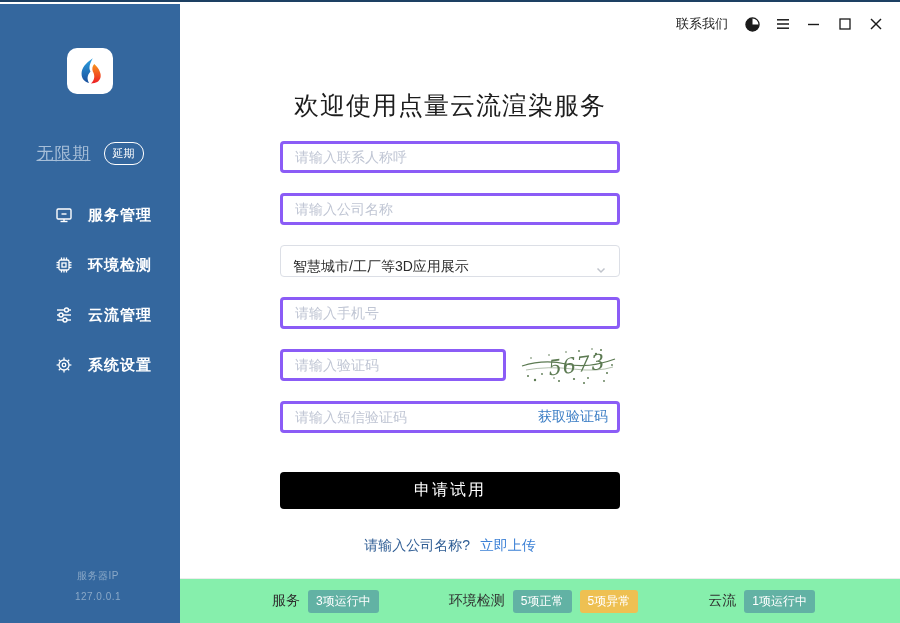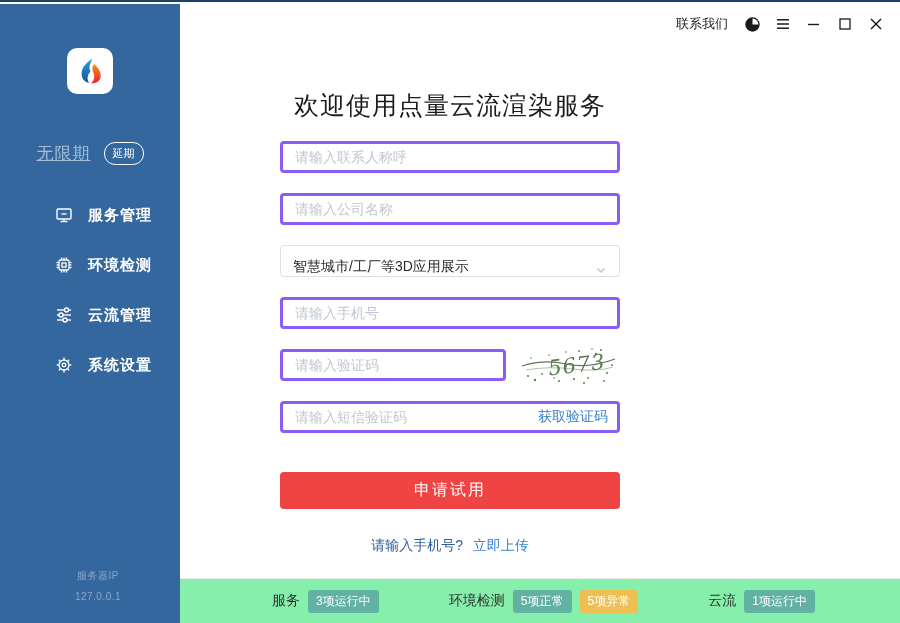--- a/index.html
+++ b/index.html
@@ -29,21 +29,21 @@
   .field { width:100%; height:32px; border:3px solid #8b5cf6; border-radius:4px; padding:0 12px; font-size:14px; color:#333; outline:none; margin-bottom:20px; background:#fff; font-family:"Liberation Sans","DejaVu Sans",sans-serif; }
   .field::placeholder { color:#c0c6d4; opacity:1; }
   .select-box { width:100%; height:32px; border:1px solid #dcdfe6; border-radius:4px; padding:0 12px; margin-bottom:20px; display:flex; align-items:flex-end; justify-content:space-between; cursor:pointer; }
   .select-value { font-size:14px; color:#2b2b2b; }
   .captcha-row { display:flex; justify-content:space-between; align-items:center; height:32px; margin-bottom:20px; }
   .captcha-row .field { width:226px; margin-bottom:0; }
   .captcha-img { width:102px; height:44px; margin:-6px 0; cursor:pointer; }
   .sms-row { position:relative; height:32px; }
   .sms-row .field { margin-bottom:0; }
   .sms-get { position:absolute; right:12px; top:0; height:32px; display:flex; align-items:center; font-size:14px; color:#3c7ec5; cursor:pointer; }
-  .submit-btn { width:100%; height:37px; margin-top:39px; background:#ef4444; color:#fff; font-size:16px; letter-spacing:2px; border:none; border-radius:4px; cursor:pointer; font-family:"Liberation Sans","DejaVu Sans",sans-serif; }
+  .submit-btn { width:100%; height:37px; margin-top:39px; background:#000000; color:#fff; font-size:16px; letter-spacing:2px; border:none; border-radius:4px; cursor:pointer; font-family:"Liberation Sans","DejaVu Sans",sans-serif; }
   .upload-row { margin-top:28px; text-align:center; font-size:14px; }
   .upload-hint { color:#2f5d94; }
   .upload-link { color:#3e82d6; cursor:pointer; margin-left:6px; }
 
   
   .statusbar { position:absolute; left:0; right:0; bottom:0; height:45px; border-top:1px solid #ececec; background:#86efac; display:flex; align-items:center; justify-content:space-between; padding:0 85px 0 92px; }
   .status-group { display:flex; align-items:center; gap:8px; }
   .status-label { font-size:14px; color:#2f2f2f; }
   .badge { font-size:12px; color:#fff; padding:3px 8px; border-radius:3px; white-space:nowrap; }
   .badge-teal { background:#62b2a4; }
@@ -223,21 +223,21 @@
       </div>
 
       <div class="sms-row">
         <input class="field" type="text" placeholder="请输入短信验证码" style="">
         <span class="sms-get">获取验证码</span>
       </div>
 
       <button class="submit-btn">申请试用</button>
 
       <div class="upload-row">
-        <span class="upload-hint">请输入手机号?</span>
+        <span class="upload-hint">请输入公司名称?</span>
         <span class="upload-link">立即上传</span>
       </div>
     </div>
 
     <div class="statusbar">
       <div class="status-group">
         <span class="status-label">服务</span>
         <span class="badge badge-teal">3项运行中</span>
       </div>
       <div class="status-group">

